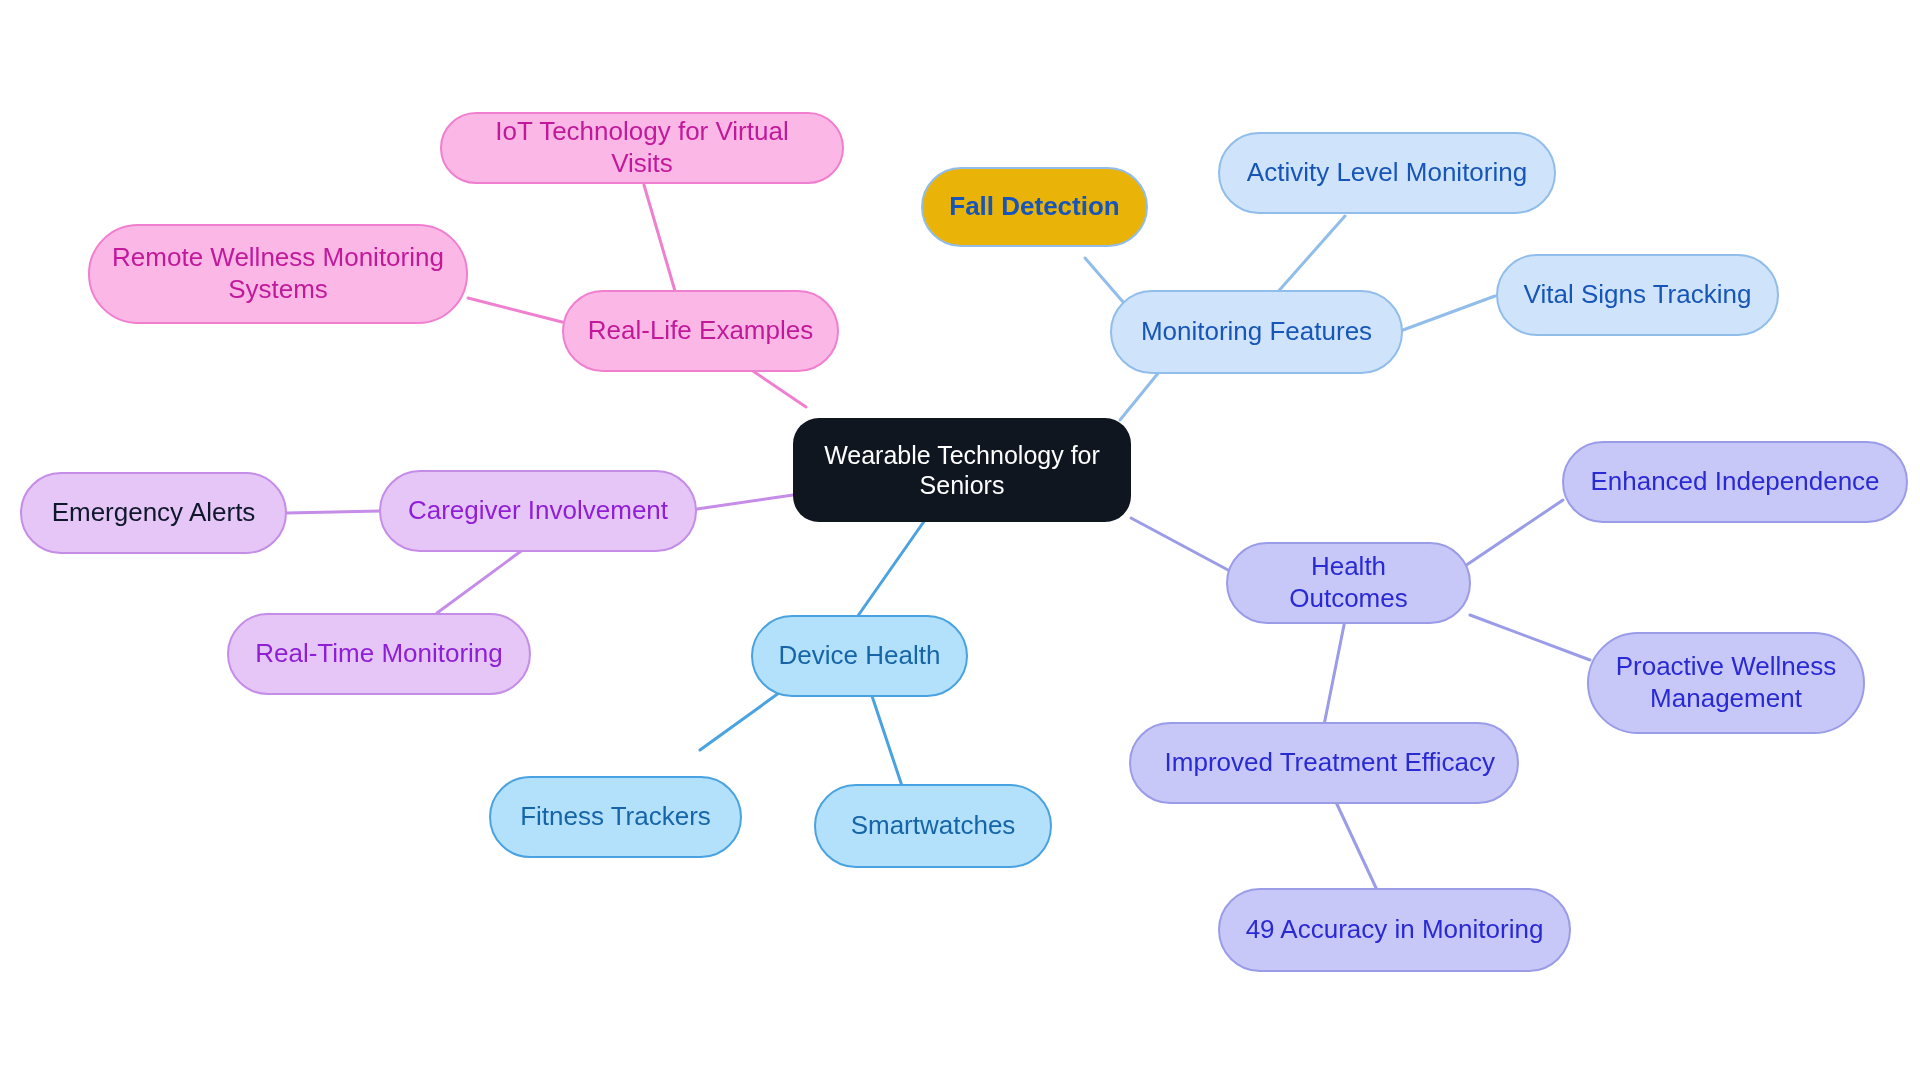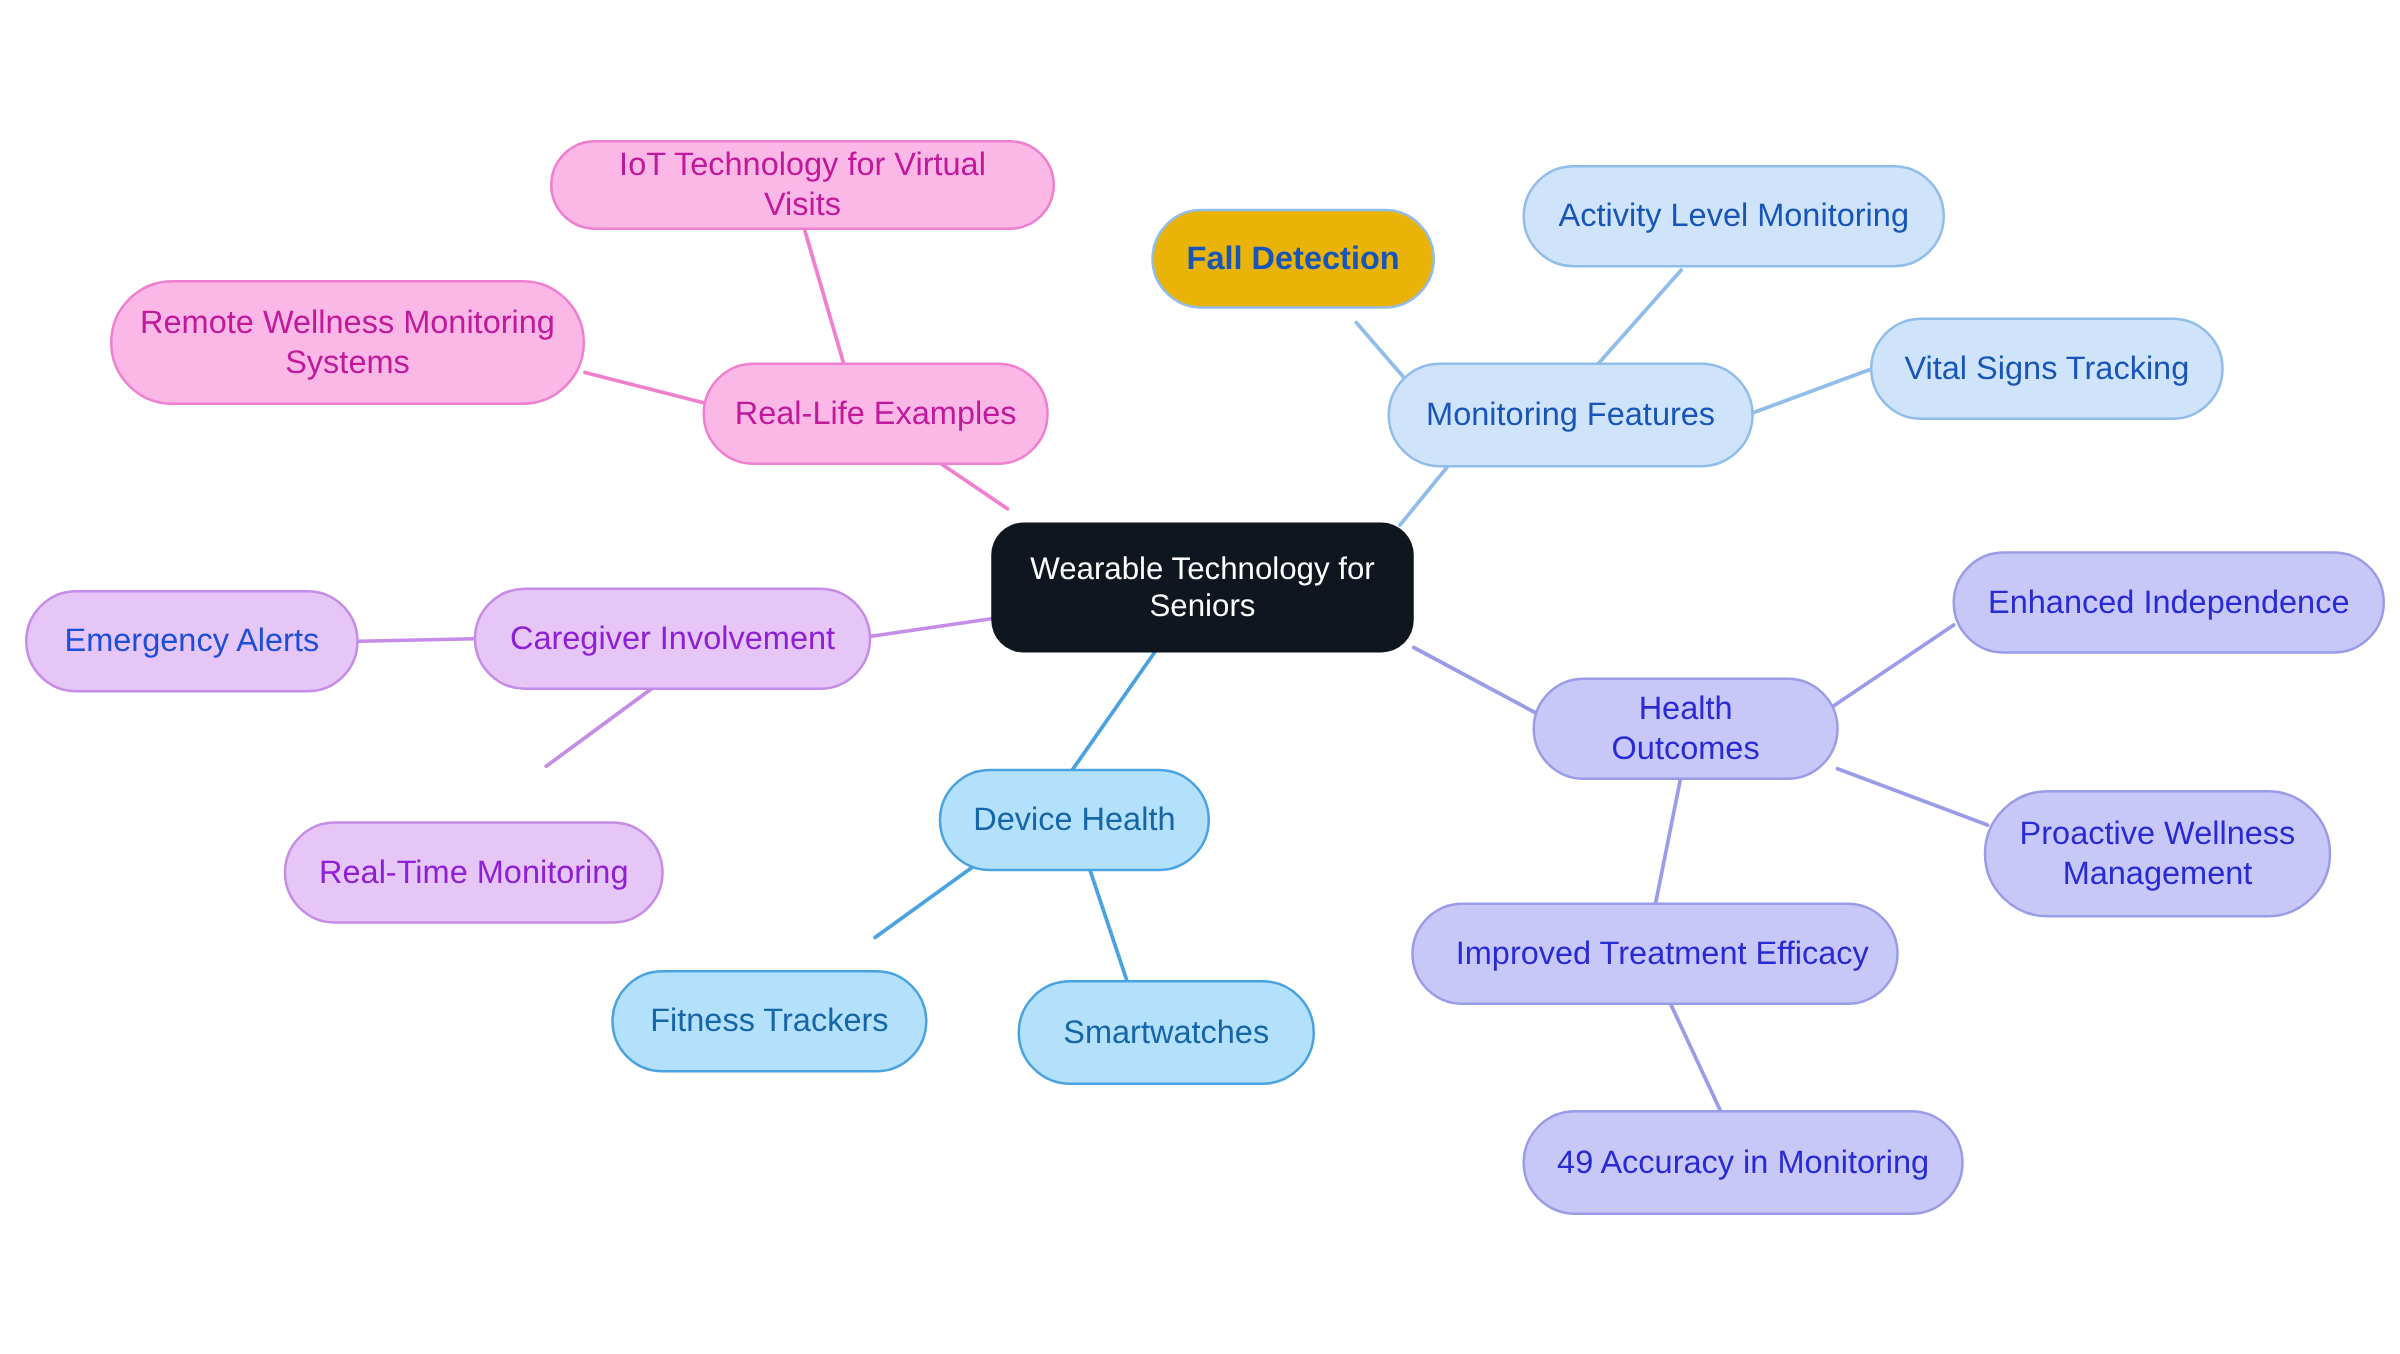--- a/index.html
+++ b/index.html
@@ -140,25 +140,25 @@
   </div>
 
   <div class="node" style="left:814px; top:784px; width:238px; height:84px; background:#b3e0fb; border-color:#4aa3e0; color:#1565a8; font-size:26px;">
     <span class="node-label">Smartwatches</span>
   </div>
 
   <div class="node" style="left:379px; top:470px; width:318px; height:82px; background:#e5c6f7; border-color:#c58ce8; color:#8f1fd6; font-size:26px;">
     <span class="node-label">Caregiver Involvement</span>
   </div>
 
-  <div class="node" style="left:20px; top:472px; width:267px; height:82px; background:#e5c6f7; border-color:#c58ce8; color:#1d4ed8; font-size:26px;">
+  <div class="node" style="left:20px; top:472px; width:267px; height:82px; background:#e5c6f7; border-color:#c58ce8; color:#0f172a; font-size:26px;">
     <span class="node-label">Emergency Alerts</span>
   </div>
 
-  <div class="node" style="left:227px; top:613px; width:304px; height:82px; background:#e5c6f7; border-color:#c58ce8; color:#8f1fd6; font-size:26px;margin-top:44px;">
+  <div class="node" style="left:227px; top:613px; width:304px; height:82px; background:#e5c6f7; border-color:#c58ce8; color:#8f1fd6; font-size:26px;">
     <span class="node-label">Real-Time Monitoring</span>
   </div>
 
   <div class="node" style="left:562px; top:290px; width:277px; height:82px; background:#fbb8e6; border-color:#f07fd0; color:#c2199b; font-size:26px;">
     <span class="node-label">Real-Life Examples</span>
   </div>
 
   <div class="node" style="left:440px; top:112px; width:404px; height:72px; background:#fbb8e6; border-color:#f07fd0; color:#c2199b; font-size:26px;">
     <span class="node-label">IoT Technology for Virtual Visits</span>
   </div>

